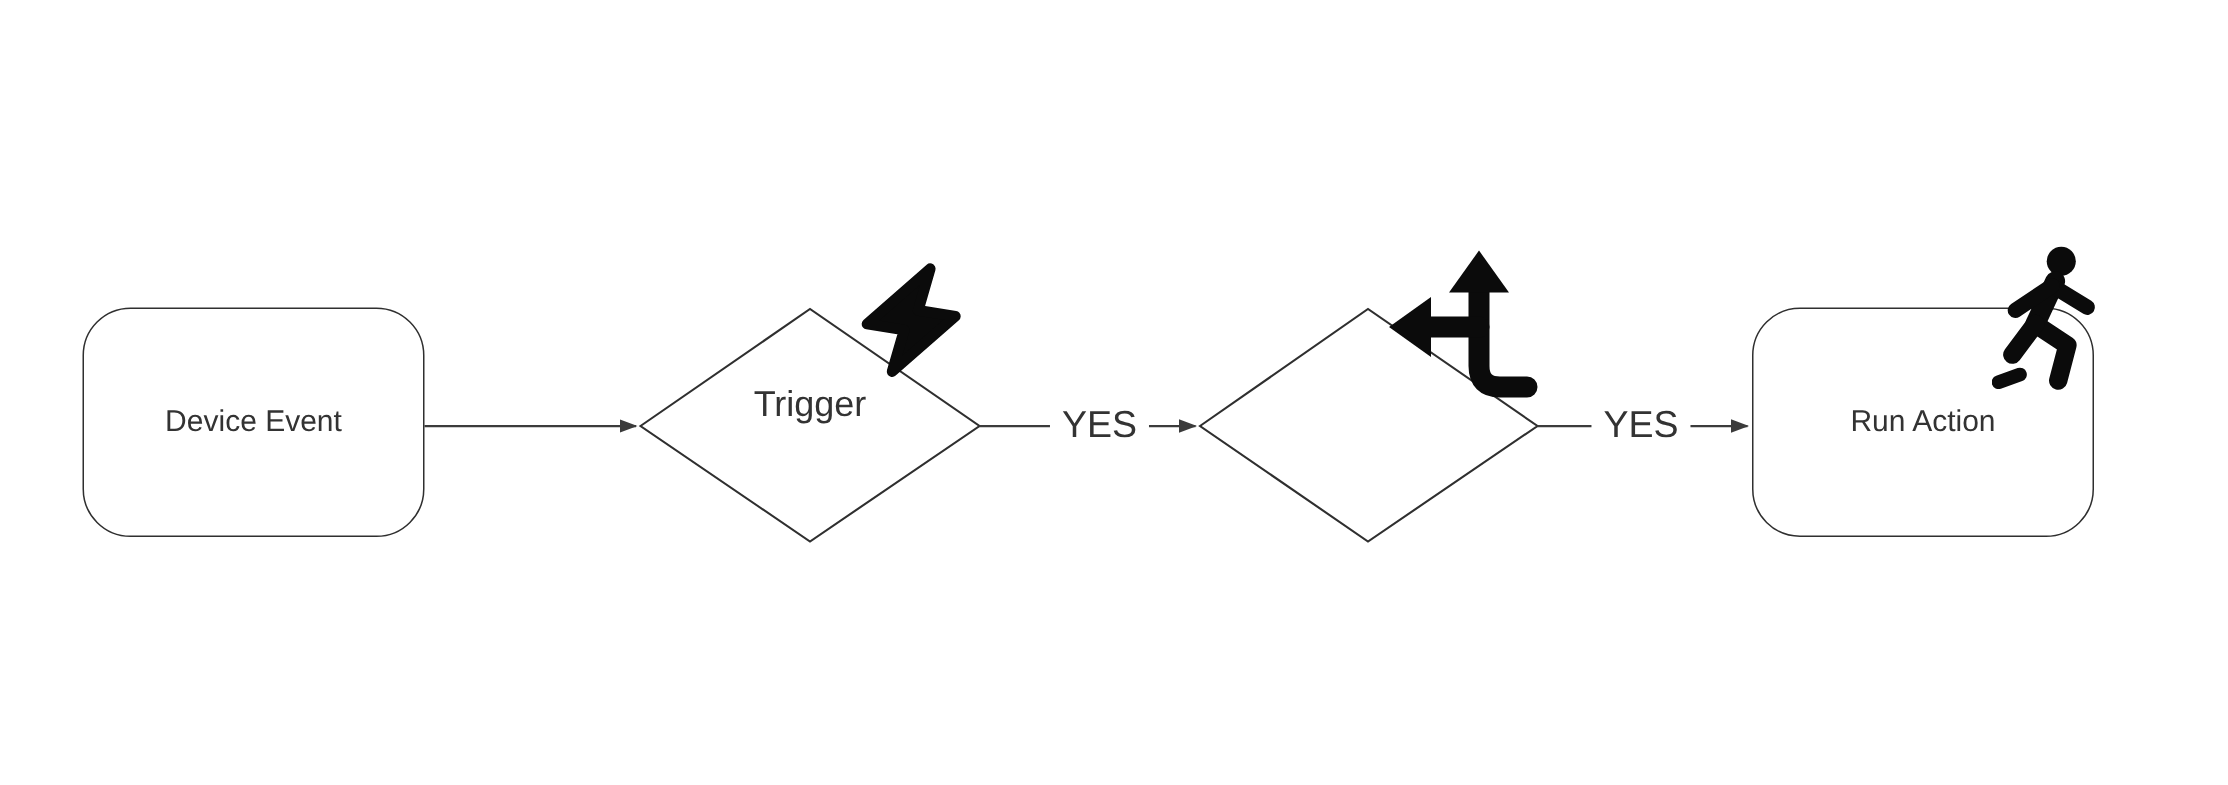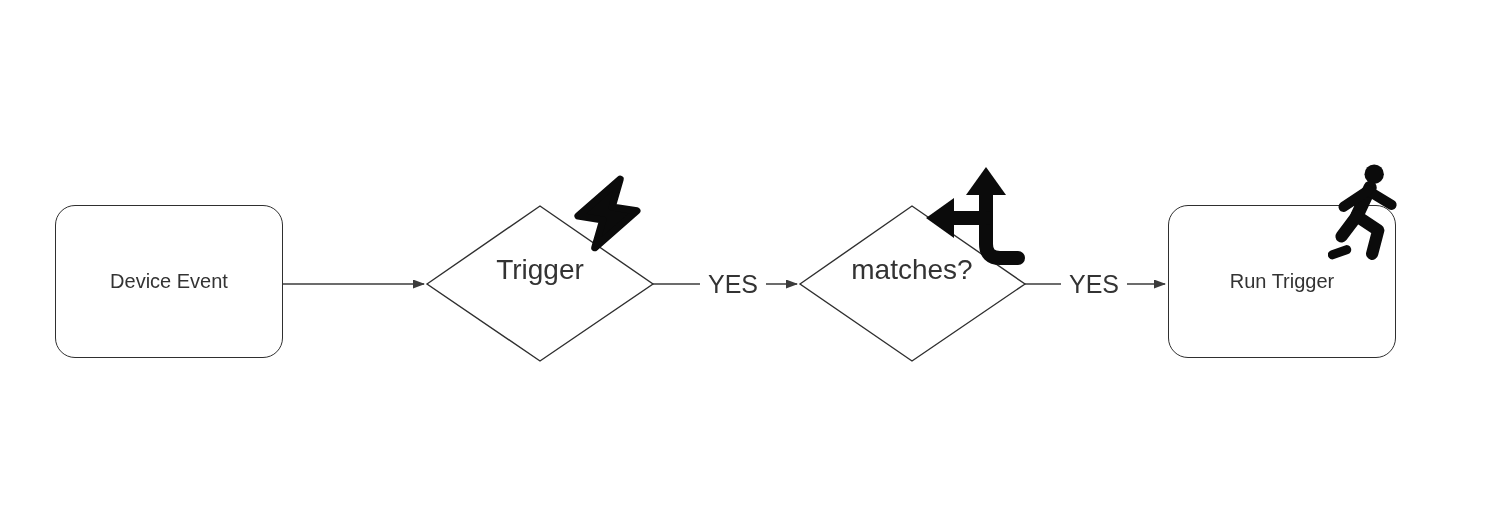--- a/index.html
+++ b/index.html
@@ -18,38 +18,38 @@
 
   .edge { stroke: var(--stroke, #3b3b3b); stroke-width: 1.5; fill: none; }
   .arrowhead-fill { fill: var(--stroke, #3b3b3b); }
   .shape { fill: #ffffff; stroke: var(--shape, #2f2f2f); stroke-width: 1.4; }
 
   .rect-node {
     position: absolute;
     width: 228px;
     height: 153px;
     border: 1.4px solid var(--shape, #2f2f2f);
-    border-radius: 20px;
+    border-radius: 32px;
     background: #ffffff;
     display: flex;
     align-items: center;
     justify-content: center;
   }
 
   .node-label {
     font-size: 20px;
     color: var(--text, #333333);
     text-align: center;
   }
 
   .diamond-label {
     position: absolute;
     width: 220px;
     text-align: center;
-    font-size: 28px;
+    font-size: 24px;
     line-height: 28px;
     color: var(--text, #333333);
   }
 
   .yes-label {
     position: absolute;
     transform: translate(-50%, -50%);
     background: #ffffff;
     padding: 0 8px;
     font-size: 25px;
@@ -86,29 +86,28 @@
     <polygon class="shape" points="800,284 912,206 1025,284 912,361"></polygon>
 
     <line class="edge" x1="1025" y1="284" x2="1165" y2="284" marker-end="url(#arrow)"></line>
   </svg>
 
   <div class="rect-node" style="left:55px; top:205px;">
     <span class="node-label">Device Event</span>
   </div>
 
   <div class="rect-node" style="left:1168px; top:205px;">
-    <span class="node-label">Run Trigger</span>
+    <span class="node-label">Run Action</span>
   </div>
 
   <div class="diamond-label" style="left:430px; top:256px;">
     <div>Trigger</div>
   </div>
 
   <div class="diamond-label" style="left:802px; top:256px;">
-    <div>matches?</div>
   </div>
 
   <div class="yes-label" style="left:733px; top:284px;">YES</div>
 
   <div class="yes-label" style="left:1094px; top:284px;">YES</div>
 
   <svg class="icon" style="left:568px; top:161px; transform:rotate(9deg);" width="86" height="106" viewBox="0 0 24 24">
     <path class="icon-fill" stroke="var(--icon, #0b0b0b)" stroke-width="2" stroke-linejoin="round" d="M13 2 L3 14 h7 l-1 8 L19 10 h-7 l1 -8 z"></path>
   </svg>
 

